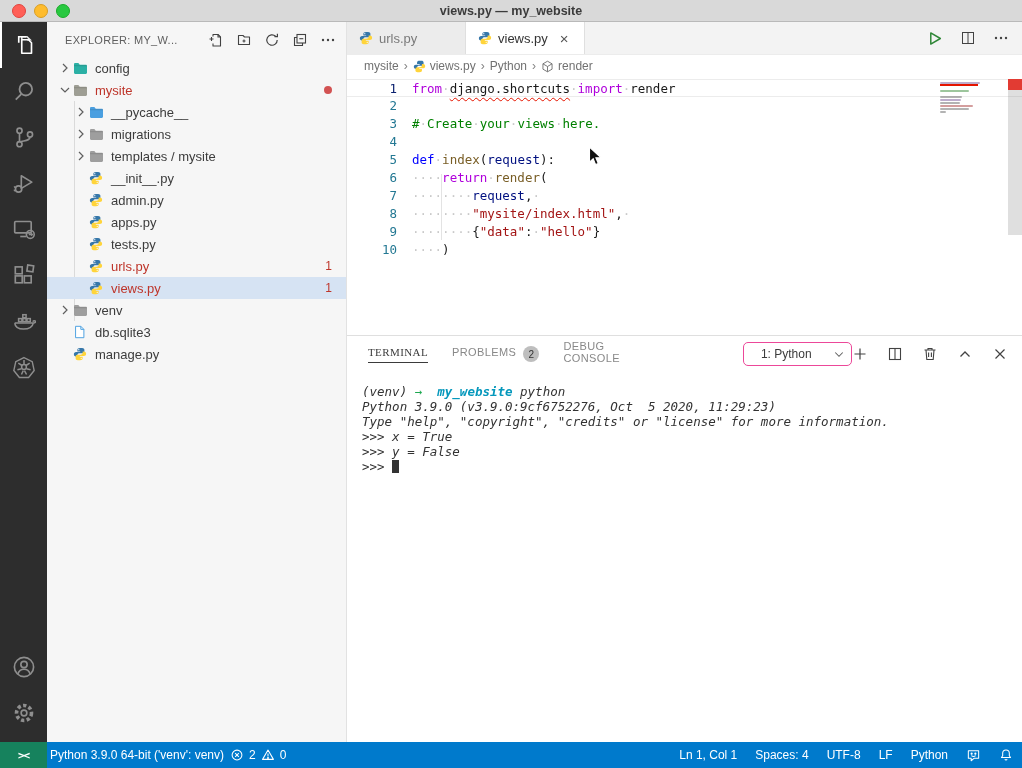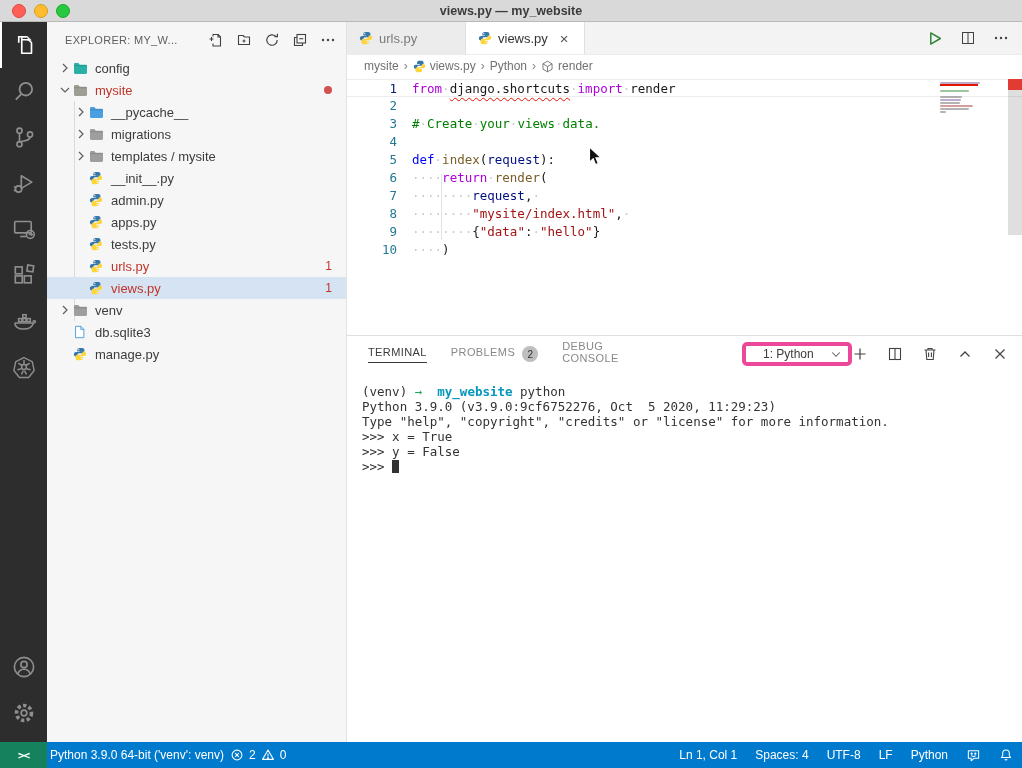--- a/index.html
+++ b/index.html
@@ -63,30 +63,30 @@
   .minimap{position:absolute;top:5px;right:20px;width:62px;}
   .mm-row{height:2px;margin-bottom:1px;border-radius:1px;}
   .mm-err{height:2px;margin:-1px 0 1px 0;background:#E51400;}
   .scroll-thumb{position:absolute;right:0;top:2px;width:14px;height:156px;background:rgba(110,110,110,.22);}
   .ov-error{position:absolute;right:0;top:2px;width:14px;height:11px;background:#E23B33;}
   
   .panel{height:407px;flex:none;border-top:1px solid #DFDFDF;display:flex;flex-direction:column;background:#fff;box-sizing:border-box;}
   .panel-head{height:36px;flex:none;display:flex;align-items:center;padding:0 14px 0 21px;}
   .ptab{font-size:11px;letter-spacing:.4px;color:#888;margin-right:24px;display:flex;align-items:center;}
   .ptab .plabel{padding-bottom:4px;border-bottom:1px solid transparent;}
-  .ptab.active{color:#3B3B3B;}
+  .ptab.active{color:#3B3B3B;font-family:Liberation Serif, serif;}
   .ptab.active .plabel{border-bottom:1px solid #3B3B3B;}
   .pbadge{margin-left:7px;width:16px;height:16px;border-radius:50%;background:#BEBEBE;color:#333;
           font-size:10px;display:flex;align-items:center;justify-content:center;letter-spacing:0;}
-  .dropdown{margin-left:66px;width:120px;height:24px;box-sizing:border-box;border:4px solid #ec4899;border-radius:5px;
+  .dropdown{margin-left:66px;width:120px;height:24px;box-sizing:border-box;border:1px solid #ec4899;border-radius:5px;
             background:#fff;display:flex;align-items:center;padding:0 6px 0 17px;font-size:12px;color:#3B3B3B;}
   .dropdown .ddv{flex:1;}
   .pactions{margin-left:auto;display:flex;align-items:center;gap:19px;color:#424242;}
   .pactions span{display:flex;}
-  .terminal{padding:12px 0 0 15px;}
+  .terminal{padding:12px 0 0 15px;font-style:italic;}
   .t-line{height:15px;line-height:15px;font-family:"DejaVu Sans Mono",monospace;font-size:12.5px;white-space:pre;color:#333;}
   .t-grn{color:#1DA850;}
   .t-cyn{color:#0598BC;font-weight:bold;}
   .t-cur{display:inline-block;width:7px;height:13px;background:#333;vertical-align:-2px;}
   
   .statusbar{height:26px;background:#007ACC;display:flex;align-items:center;color:#fff;font-size:12px;}
   .sb-item{padding:0 3px;display:flex;align-items:center;gap:5px;height:100%;}
   .sb-remote{width:47px;padding:0;justify-content:center;background:#16825D;font-family:"DejaVu Sans Mono",monospace;
              font-size:11px;font-weight:bold;letter-spacing:-1px;}
   .sb-right{margin-left:auto;display:flex;align-items:center;height:100%;}
@@ -516,21 +516,21 @@
               <path d="M8 8l5.6-3.3M8 8L2.4 4.7M8 8v6.5"></path>
             </svg>
             <span>render</span>
           </span>
       </div>
 
       <div class="code-area">
         <div id="codelines">
             <div class="code-line current"><span class="gutter g-cur">1</span><span class="tk-kw">from</span><span class="tk-ws">·</span><span class="tk-err">django.shortcuts</span><span class="tk-ws">·</span><span class="tk-kw">import</span><span class="tk-ws">·</span><span class="tk-pl">render</span></div>
             <div class="code-line"><span class="gutter">2</span></div>
-            <div class="code-line"><span class="gutter">3</span><span class="tk-cm">#</span><span class="tk-ws">·</span><span class="tk-cm">Create</span><span class="tk-ws">·</span><span class="tk-cm">your</span><span class="tk-ws">·</span><span class="tk-cm">views</span><span class="tk-ws">·</span><span class="tk-cm">data.</span></div>
+            <div class="code-line"><span class="gutter">3</span><span class="tk-cm">#</span><span class="tk-ws">·</span><span class="tk-cm">Create</span><span class="tk-ws">·</span><span class="tk-cm">your</span><span class="tk-ws">·</span><span class="tk-cm">views</span><span class="tk-ws">·</span><span class="tk-cm">here.</span></div>
             <div class="code-line"><span class="gutter">4</span></div>
             <div class="code-line"><span class="gutter">5</span><span class="tk-def">def</span><span class="tk-ws">·</span><span class="tk-fn">index</span><span class="tk-pl">(</span><span class="tk-var">request</span><span class="tk-pl">):</span></div>
             <div class="code-line"><span class="gutter">6</span><span class="tk-ws">····</span><span class="tk-kw">return</span><span class="tk-ws">·</span><span class="tk-fn">render</span><span class="tk-pl">(</span></div>
             <div class="code-line"><span class="gutter">7</span><span class="tk-ws">········</span><span class="tk-var">request</span><span class="tk-pl">,</span><span class="tk-ws">·</span></div>
             <div class="code-line"><span class="gutter">8</span><span class="tk-ws">········</span><span class="tk-str">"mysite/index.html"</span><span class="tk-pl">,</span><span class="tk-ws">·</span></div>
             <div class="code-line"><span class="gutter">9</span><span class="tk-ws">········</span><span class="tk-pl">{</span><span class="tk-str">"data"</span><span class="tk-pl">:</span><span class="tk-ws">·</span><span class="tk-str">"hello"</span><span class="tk-pl">}</span></div>
             <div class="code-line"><span class="gutter">10</span><span class="tk-ws">····</span><span class="tk-pl">)</span></div>
           </div>
         <div class="indent-guide"></div>
         <div class="minimap" id="minimap">

